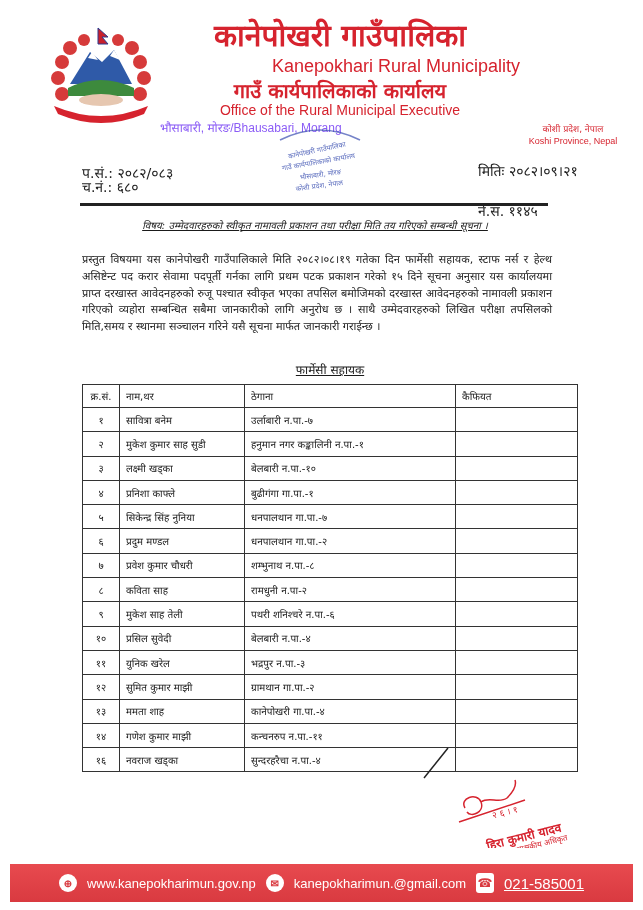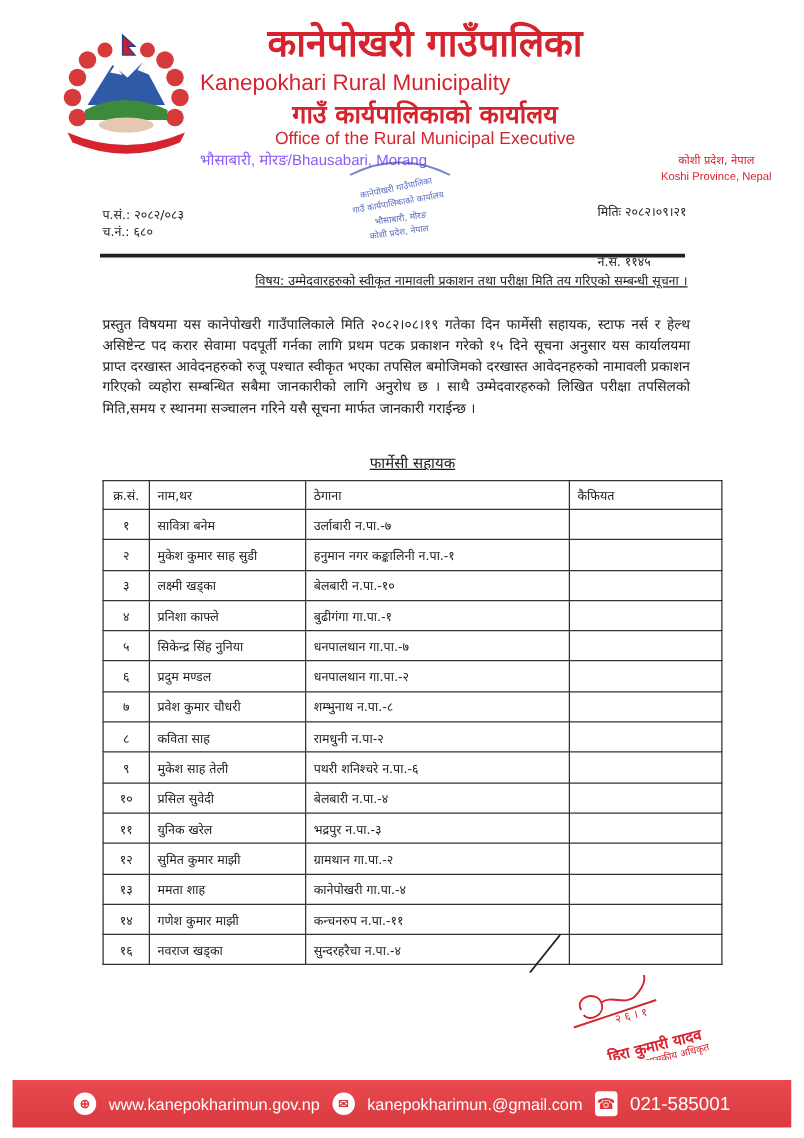--- a/index.html
+++ b/index.html
@@ -4,34 +4,34 @@
 <style>
   html, body { margin: 0; padding: 0; }
   body {
     width: 643px; height: 910px; background: #ffffff; position: relative; overflow: hidden;
     font-family: "DejaVu Sans", sans-serif; color: #1a1a1a;
   }
   .abs { position: absolute; }
   
   .logo { left: 40px; top: 22px; width: 122px; height: 108px; }
   .title-np { left: 160px; top: 18px; width: 360px; text-align: center; color: #d6232e; font-weight: bold; font-size: 30px; line-height: 36px; font-family: "DejaVu Sans", sans-serif; }
-  .title-en { left: 160px; top: 54px; width: 360px; text-align: left; color: #d6232e; font-size: 18px; line-height: 24px; font-family: "Liberation Sans", sans-serif; }
+  .title-en { left: 160px; top: 54px; width: 360px; text-align: right; color: #d6232e; font-size: 18px; line-height: 24px; font-family: "Liberation Sans", sans-serif; }
   .office-np { left: 160px; top: 79px; width: 360px; text-align: center; color: #d6232e; font-weight: bold; font-size: 20px; line-height: 24px; }
   .office-en { left: 160px; top: 101px; width: 360px; text-align: center; color: #d6232e; font-size: 14px; line-height: 18px; font-family: "Liberation Sans", sans-serif; }
   .addr { left: 160px; top: 119px; width: 360px; color: #8b5cf6; font-size: 12px; line-height: 18px; font-family: "Liberation Sans", sans-serif; }
   .province-np { left: 518px; top: 123px; width: 110px; text-align: center; color: #d6232e; font-size: 9px; line-height: 12px; }
   .province-en { left: 518px; top: 135px; width: 110px; text-align: center; color: #d6232e; font-size: 9px; line-height: 12px; font-family: "Liberation Sans", sans-serif; }
   .stamp { left: 270px; top: 120px; width: 100px; height: 80px; }
-  .meta { font-size: 10px; line-height: 14px; color: #222; }
+  .meta { font-size: 14px; line-height: 14px; color: #222; }
   .ref-ps { left: 82px; top: 166px; }
   .ref-cn { left: 82px; top: 180px; }
   .date { left: 478px; top: 164px; }
   .ns { left: 478px; top: 180px; margin-top: 24px; }
   .divider { left: 80px; top: 203px; width: 468px; height: 3px; background: #222; }
-  .subject { left: 80px; top: 219px; width: 470px; text-align: right; font-size: 10px; line-height: 14px; text-decoration: underline; }
+  .subject { left: 80px; top: 219px; width: 470px; text-align: center; font-size: 10px; line-height: 14px; text-decoration: underline; font-style: italic; }
   .body-text { left: 82px; top: 252px; width: 470px; font-size: 11px; line-height: 16.8px; text-align: justify; color: #222; }
   .table-title { left: 80px; top: 363px; width: 500px; text-align: center; font-size: 12px; line-height: 14px; text-decoration: underline; }
   table.grid { position: absolute; left: 82px; top: 384px; width: 496px; border-collapse: collapse; border-radius: 22px; }
   table.grid th, table.grid td { border: 1px solid #333; font-size: 10px; height: 23.3px; padding: 0 6px; text-align: left; font-weight: normal; color: #1a1a1a; }
   table.grid td.sn, table.grid th.sn { text-align: center; width: 28px; padding: 0 4px; }
   table.grid th { height: 22px; }
   .signature { left: 455px; top: 778px; width: 165px; height: 70px; }
   .footer { left: 10px; top: 864px; width: 623px; height: 38px; background: linear-gradient(180deg, #e84a4f, #d93a40); }
   .footer-inner { display: flex; align-items: center; justify-content: center; height: 38px; gap: 10px; color: #fff; font-family: "Liberation Sans", sans-serif; font-size: 13px; }
   .ficon { display: inline-flex; align-items: center; justify-content: center; width: 18px; height: 18px; border-radius: 50%; background: #fff; color: #d93a40; font-size: 10px; font-weight: bold; }
@@ -221,15 +221,15 @@
   </svg>
 </div>
 
 <div class="abs footer">
   <div class="footer-inner">
     <span class="ficon">⊕</span>
     <span>www.kanepokharimun.gov.np</span>
     <span class="ficon">✉</span>
     <span>kanepokharimun.@gmail.com</span>
     <span class="phone-icon">☎</span>
-    <span style="font-size:15px;">021-585001</span>
+    <span style="font-size:15px;text-decoration:underline;">021-585001</span>
   </div>
 </div>
 
 </body></html>

